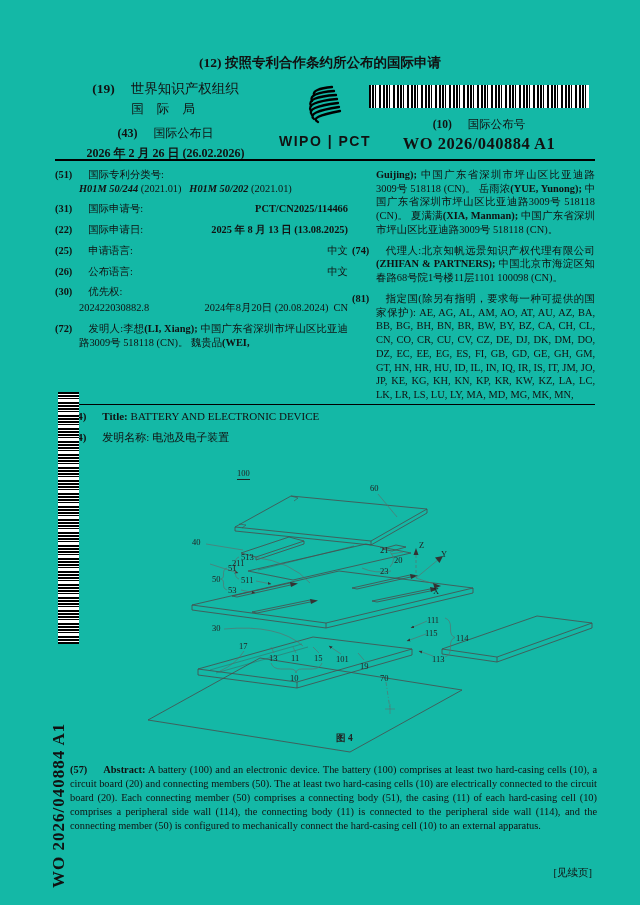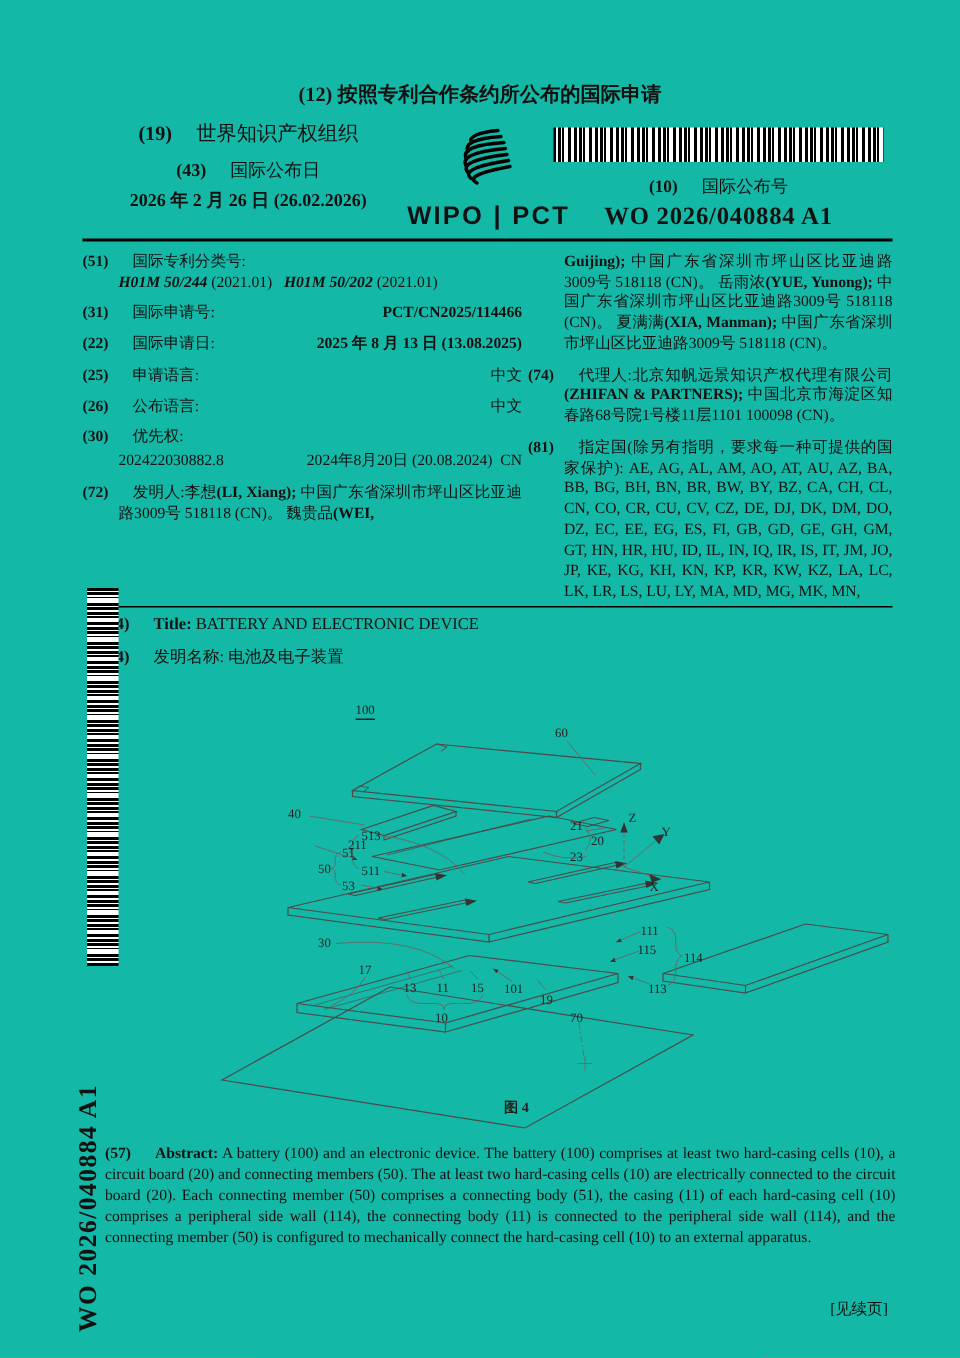--- a/index.html
+++ b/index.html
@@ -10,21 +10,21 @@
   .num{font-weight:bold;padding-right:16px;}
   
   .h12{position:absolute;top:54px;left:0;width:100%;text-align:center;font-weight:bold;font-size:13.5px;}
   .hleft{position:absolute;left:58px;top:80px;width:215px;text-align:center;}
   .hleft .l1{font-size:13.5px;}
   .hleft .l2{font-size:12.5px;letter-spacing:5px;margin-top:3px;}
   .hleft .l3{font-size:12px;margin-top:7px;}
   .hleft .l4{font-size:12px;font-weight:bold;margin-top:3px;}
   .hlogo{position:absolute;left:270px;top:82px;width:110px;text-align:center;}
   .wipotext{font-family:"Liberation Sans","DejaVu Sans",sans-serif;font-weight:bold;
-            font-size:17px;letter-spacing:1.5px;margin-top:3px;text-align:right;}
+            font-size:14px;letter-spacing:1.5px;margin-top:3px;}
   .hright{position:absolute;left:368px;top:85px;width:222px;text-align:center;}
   .barcode-top{width:220px;height:23px;margin:0 auto;
      background:repeating-linear-gradient(90deg,#000 0 2px,#fff 2px 3px,#000 3px 5px,#fff 5px 6px,#000 6px 7px,#fff 7px 10px,#000 10px 12px,#fff 12px 14px);}
   .pubno-label{font-size:11.5px;margin-top:9px;}
   .pubno-value{font-size:16.5px;font-weight:bold;margin-top:2px;letter-spacing:.5px;}
   .rule1{position:absolute;left:55px;right:45px;top:159px;border-top:2px solid #000;}
   .rule2{position:absolute;left:68px;right:45px;top:404px;border-top:1.5px solid #000;}
   
   .col{position:absolute;top:168px;font-size:10.4px;line-height:1.32;}
   .col.left{left:55px;width:293px;}
@@ -52,20 +52,21 @@
 </style>
 </head>
 <body>
 
 <div class="page">
 
   <div class="h12">(12) 按照专利合作条约所公布的国际申请</div>
 
   <div class="hleft">
     <div class="l1"><span class="num">(19)</span><span>世界知识产权组织</span></div>
+    <div class="l2">国 际 局</div>
     <div class="l3"><span class="num">(43)</span><span>国际公布日</span></div>
     <div class="l4">2026 年 2 月 26 日 (26.02.2026)</div>
   </div>
 
   <div class="hlogo">
     <svg width="54" height="44" viewBox="0 0 54 44">
       <g stroke="#000" stroke-width="2.3" fill="none" stroke-linecap="round">
         <path d="M34,5  Q14,7  16,13"></path>
         <path d="M36,9  Q10,11 14,19"></path>
         <path d="M38,13 Q8,15  13,24"></path>

